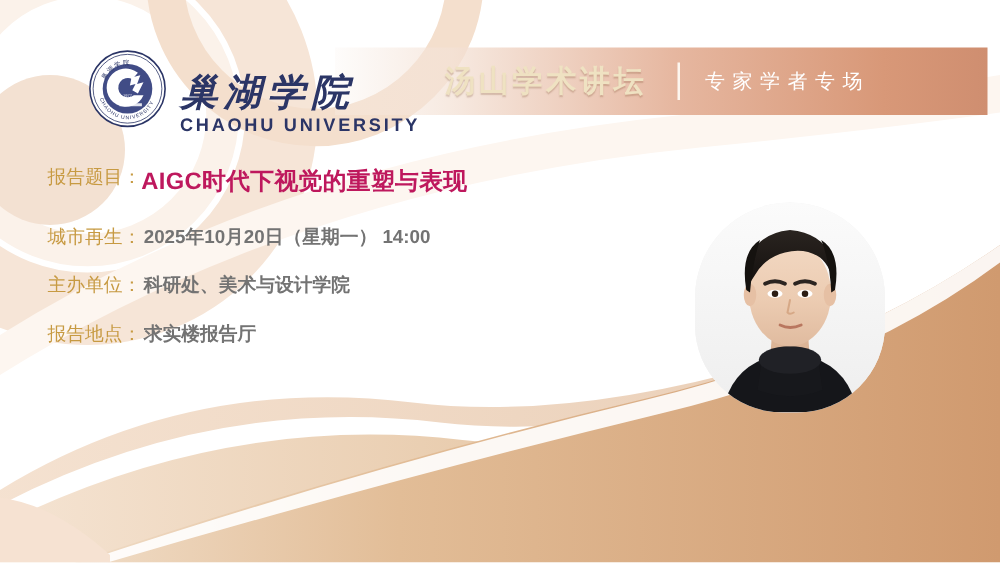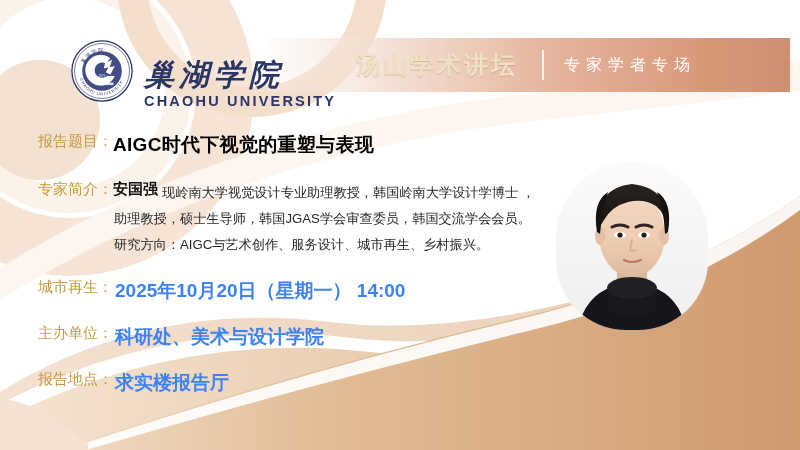--- a/index.html
+++ b/index.html
@@ -131,21 +131,21 @@
     color: #c79a42;
     font-size: 15px;
     font-weight: 500;
     white-space: nowrap;
     flex: 0 0 auto;
   }
   .line-title { margin-bottom: 22px; }
   .title-text {
     font-size: 19px;
     font-weight: bold;
-    color: #000000;
+    color: #be185d;
     letter-spacing: .3px;
   }
   .bio-block {
     margin-bottom: 20px;
   }
   .bio-body {
     font-size: 13.2px;
     color: #262626;
     line-height: 26px;
   }
@@ -155,23 +155,23 @@
     color: #111111;
     margin-right: 4px;
   }
   .bio-indent {
     padding-left: 76px;
   }
   .info-row {
     margin-bottom: 20px;
   }
   .info-val {
-    font-size: 19px;
-    font-weight: bold;
-    color: #3b82f6;
+    font-size: 15px;
+    font-weight: bold;
+    color: #737373;
     margin-left: 2px;
   }
 
   
   .portrait {
     position: absolute;
     left: 556px;
     top: 162px;
     width: 152px;
     height: 168px;
@@ -265,29 +265,20 @@
     </div>
   </div>
 
   <div class="content">
 
     <div class="row line-title">
       <span class="label">报告题目：</span>
       <span class="title-text">AIGC时代下视觉的重塑与表现</span>
     </div>
 
-    <div class="bio-block">
-      <div class="row">
-        <span class="label">专家简介：</span>
-        <span class="bio-name">安国强</span>
-        <span class="bio-body">现岭南大学视觉设计专业助理教授，韩国岭南大学设计学博士 ，</span>
-      </div>
-      <div class="bio-body bio-indent">助理教授，硕士生导师，韩国JGAS学会审查委员，韩国交流学会会员。</div>
-      <div class="bio-body bio-indent">研究方向：AIGC与艺术创作、服务设计、城市再生、乡村振兴。</div>
-    </div>
 
     <div class="row info-row">
       <span class="label">城市再生：</span>
       <span class="info-val">2025年10月20日（星期一） 14:00</span>
     </div>
 
     <div class="row info-row">
       <span class="label">主办单位：</span>
       <span class="info-val">科研处、美术与设计学院</span>
     </div>

